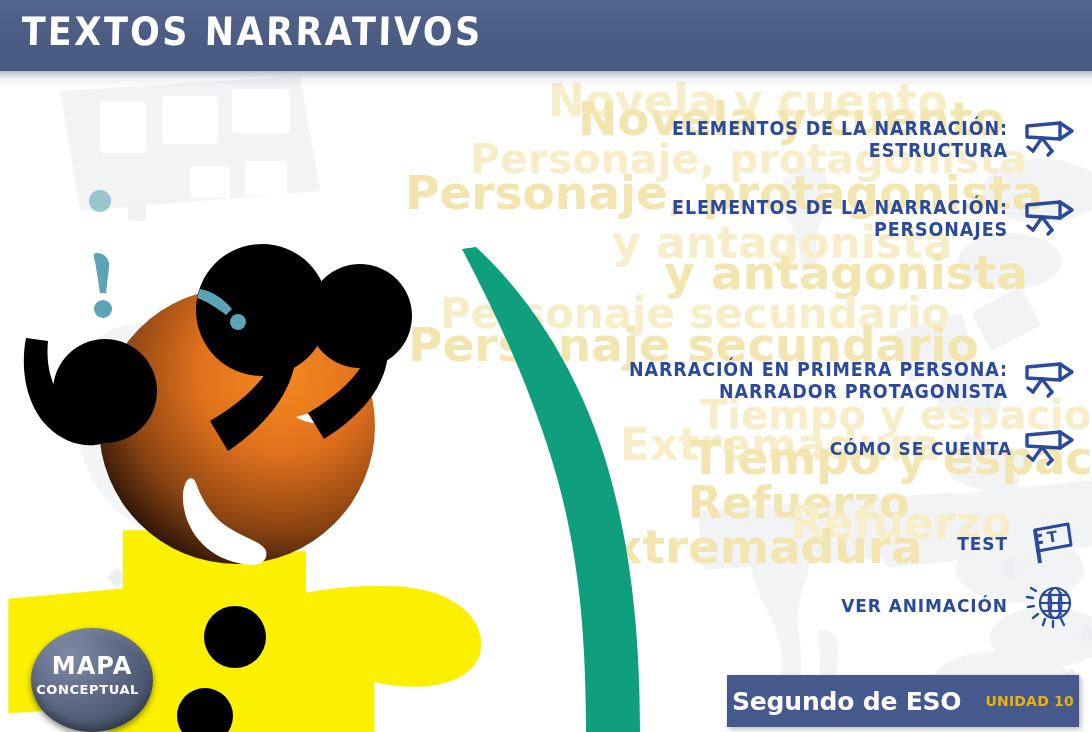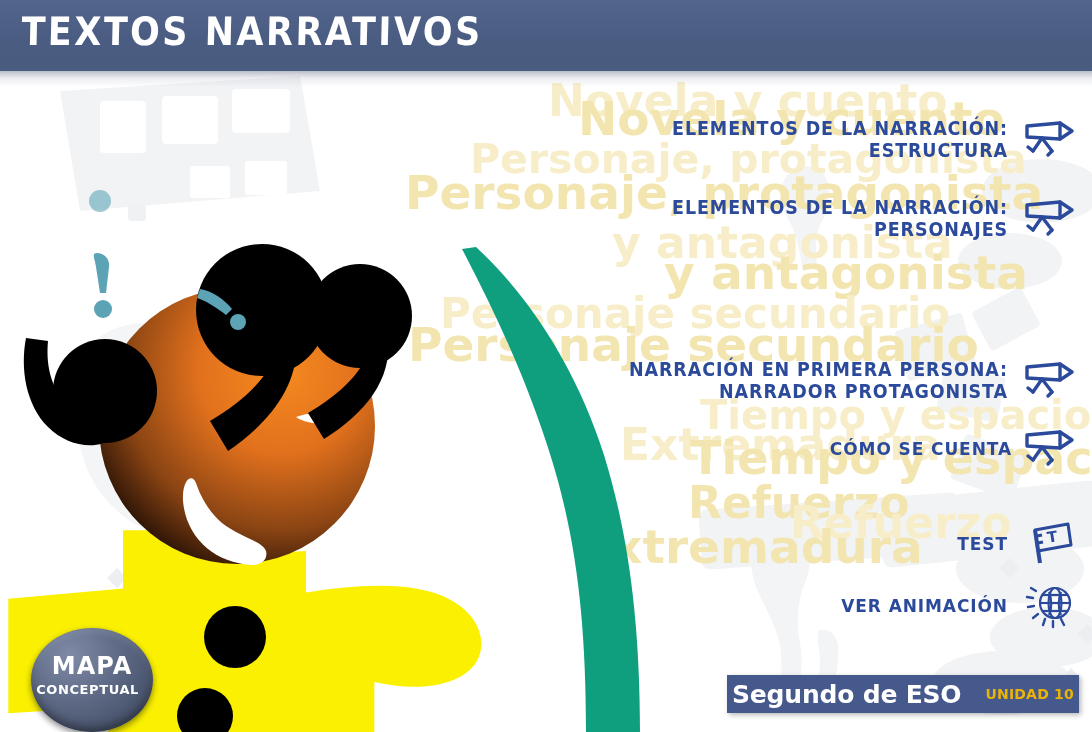--- a/index.html
+++ b/index.html
@@ -128,21 +128,21 @@
     text-transform:uppercase;
     transform:scaleY(1.06);
   }
   .menu-label.small { font-size:17px; }
   .icon-box { width:56px; height:46px; flex:0 0 56px; }
 
   
   .banner {
     position:absolute;
     left:727px; top:675px;
-    width:352px; height:38px;
+    width:352px; height:52px;
     background:#46598c;
     z-index:50;
     box-shadow:2px 2px 5px rgba(0,0,0,.28);
     display:flex;
     align-items:center;
     justify-content:center;
     gap:24px;
   }
   .banner-main {
     font-family:"DejaVu Sans", sans-serif;

